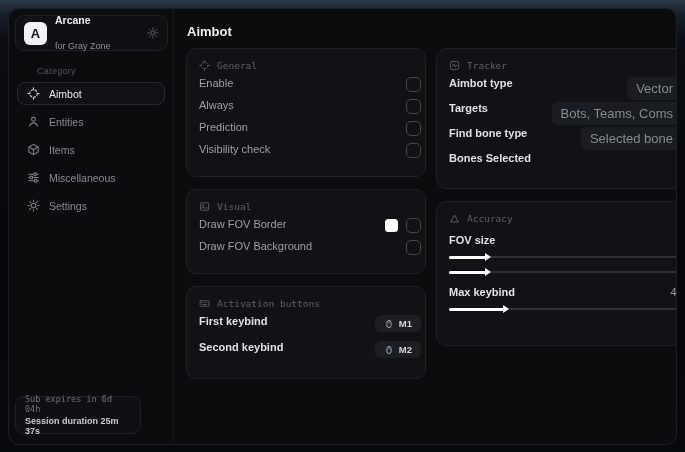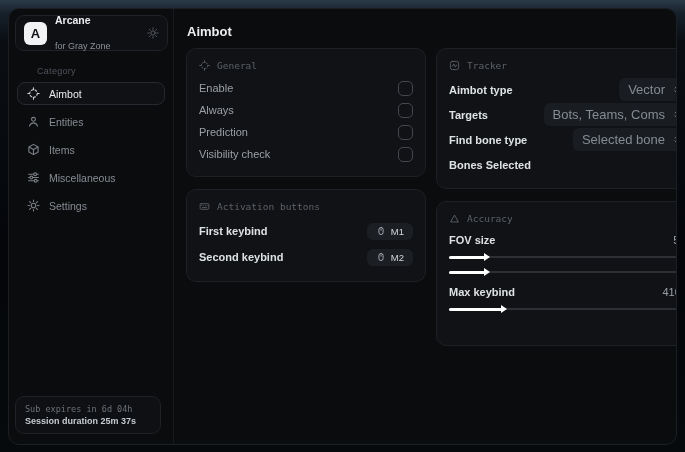--- a/index.html
+++ b/index.html
@@ -17,41 +17,41 @@
   .brand-text{margin-left:8px;flex:1;min-width:0;}
   .brand-name{font-size:10.5px;font-weight:bold;color:#ecedef;line-height:12px;}
   .brand-sub{font-size:9px;color:#8d939a;line-height:11px;margin-top:15px;}
   .brand-gear{color:#565b62;display:flex;}
   .category-label{position:absolute;left:28px;top:57px;font-size:9px;color:#4e535a;letter-spacing:.3px;}
   .nav{position:absolute;left:8px;top:73px;right:8px;display:flex;flex-direction:column;gap:5px;}
   .nav-item{height:23px;display:flex;align-items:center;gap:9px;padding:0 9px;border-radius:8px;
     color:#878d94;font-size:10.5px;border:1px solid transparent;cursor:default;}
   .nav-item.active{border-color:#26292f;background:#0f1114;color:#e7e9eb;}
   .nav-item .ic{display:flex;color:inherit;opacity:.9;}
-  .footer-card{position:absolute;left:6px;bottom:10px;width:146px;height:38px;background:#0e1013;
+  .footer-card{position:absolute;left:6px;bottom:10px;width:126px;height:38px;background:#0e1013;
     border:1px solid #1e2126;border-radius:9px;padding:6px 9px;display:flex;flex-direction:column;justify-content:center;gap:2px;}
   .footer-line1{font-family:"DejaVu Sans Mono",monospace;font-size:8.5px;color:#6d737a;}
   .footer-line2{font-size:9px;color:#c7cbd0;font-weight:bold;}
   
   .main{position:absolute;left:165px;top:0;right:0;bottom:0;}
   .main-title{position:absolute;left:13px;top:15px;font-size:13px;font-weight:bold;color:#eceef0;}
   .col{position:absolute;top:39px;display:flex;flex-direction:column;gap:12px;}
   .col-left{left:12px;width:240px;}
   .col-right{left:262px;width:267px;}
-  .card{background:#101215;border:1px solid #1d2025;border-radius:10px;padding:9px 12px 11px 12px;}
+  .card{background:#101215;border:1px solid #1d2025;border-radius:10px;padding:9px 4px 11px 12px;}
   .card-head{display:flex;align-items:center;gap:7px;color:#5c6167;
     font-family:"DejaVu Sans Mono",monospace;font-size:9.5px;margin:2px 0 6px 0;}
-  .row{display:flex;align-items:center;justify-content:space-between;min-height:22px;}
+  .row{display:flex;align-items:flex-start;justify-content:space-between;min-height:22px;}
   .row-label{font-size:11px;color:#9aa0a6;}
   .row-label.bright{color:#dfe2e5;font-weight:bold;font-size:11px;}
   .checkbox{width:15px;height:15px;border:1.5px solid #43474e;border-radius:5px;background:transparent;flex:0 0 auto;}
   .swatch{width:13px;height:13px;border-radius:3.5px;margin-right:8px;flex:0 0 auto;}
   .right-group{display:flex;align-items:center;}
   .keybtn{display:inline-flex;align-items:center;gap:5px;background:#1b1e23;border-radius:6px;
-    padding:3px 9px;font-size:9.5px;color:#d4d7db;font-weight:normal;}
+    padding:3px 9px;font-size:9.5px;color:#d4d7db;font-weight:bold;}
   .keybtn .ic{display:flex;color:#aeb3b9;}
   .select{display:inline-flex;align-items:center;gap:7px;background:#191c20;border-radius:6px;
     padding:4px 9px;font-size:13px;color:#858b92;max-width:150px;}
   .select .txt{white-space:nowrap;overflow:hidden;text-overflow:ellipsis;}
   .select .ic{display:flex;color:#858b92;flex:0 0 auto;}
   .acc-row{margin-bottom:5px;}
   .acc-top{display:flex;justify-content:space-between;align-items:center;min-height:20px;}
   .acc-value{font-size:11px;color:#9aa0a6;}
   .slider{position:relative;height:10px;margin:2px 0 4px 0;cursor:default;}
   .slider-track{position:absolute;left:0;right:0;top:4px;height:2px;background:#2c2f34;border-radius:2px;}
@@ -220,20 +220,41 @@
         <div class="row">
           <span class="row-label">Prediction</span>
           <span class="checkbox"></span>
         </div>
         <div class="row">
           <span class="row-label">Visibility check</span>
           <span class="checkbox"></span>
         </div>
       </div>
 
+      <div class="card" style="min-height:70px">
+        <div class="card-head">
+          <span class="ic">
+              <svg width="11" height="11" viewBox="0 0 24 24">
+                <use href="#i-image"></use>
+              </svg>
+            </span>
+          <span>Visual</span>
+        </div>
+        <div class="row">
+          <span class="row-label">Draw FOV Border</span>
+          <span class="right-group">
+            <span class="swatch" style="background: rgb(255, 255, 255);"></span>
+            <span class="checkbox"></span>
+          </span>
+        </div>
+        <div class="row">
+          <span class="row-label">Draw FOV Background</span>
+          <span class="checkbox"></span>
+        </div>
+      </div>
 
       <div class="card" style="min-height:80px">
         <div class="card-head">
           <span class="ic">
               <svg width="11" height="11" viewBox="0 0 24 24">
                 <use href="#i-keyboard"></use>
               </svg>
             </span>
           <span>Activation buttons</span>
         </div>

